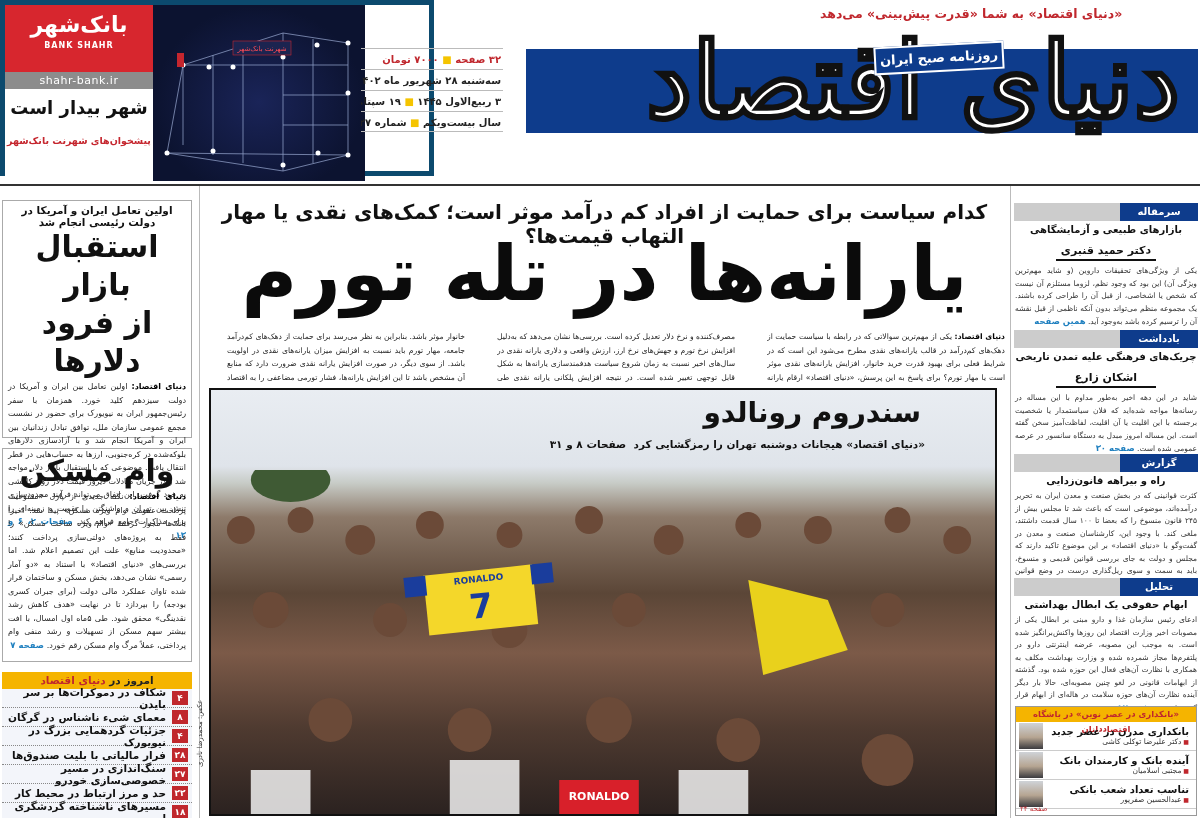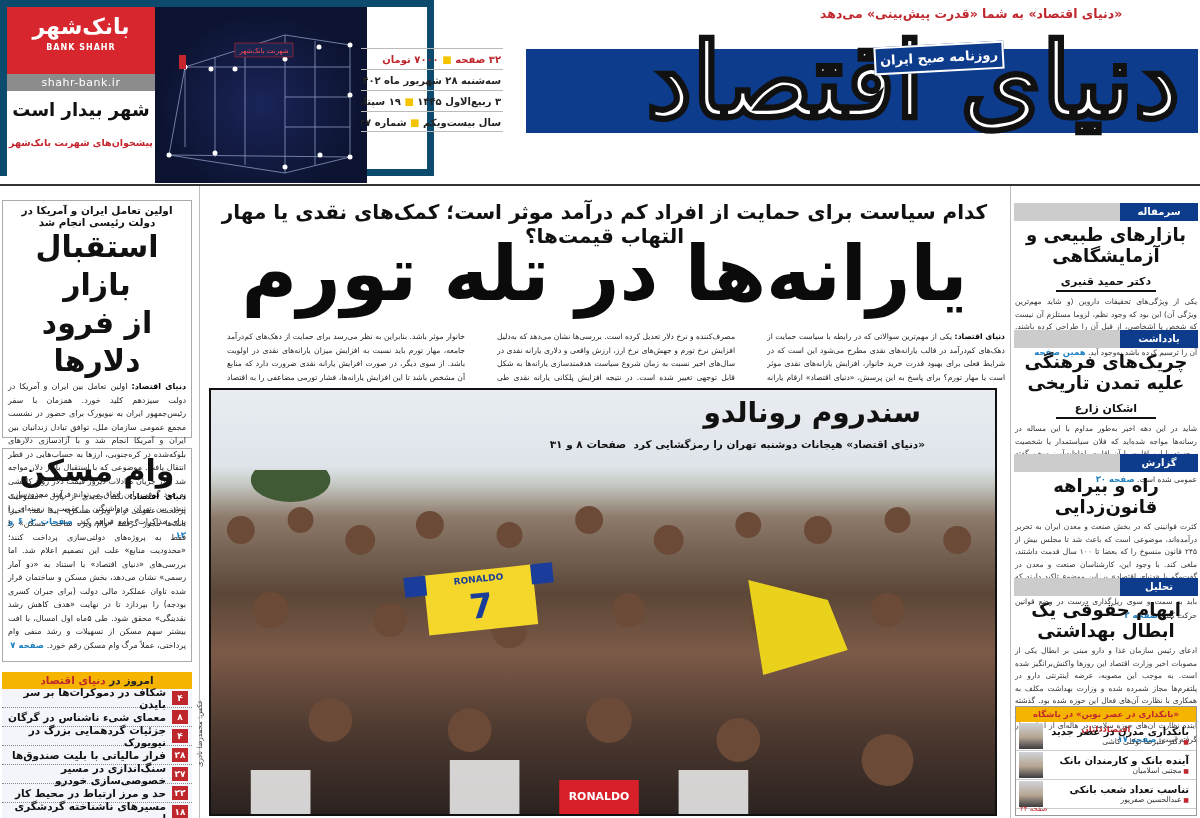--- a/index.html
+++ b/index.html
@@ -1,20 +1,20 @@
 <!DOCTYPE html>
 <html><head>
 <meta charset="utf-8">
 <style>
   * { box-sizing: border-box; margin: 0; padding: 0; }
   html, body { width: 1200px; height: 818px; overflow: hidden; background: #fff; }
   body { position: relative; font-family: "DejaVu Sans", sans-serif; color: #111; }
 
   
-  .ad { position: absolute; left: 0; top: 0; width: 434px; height: 176px; border: 7px solid #0c4a6e; }
+  .ad { position: absolute; left: 0; top: 0; width: 434px; height: 176px; border: 5px solid #0c4a6e; }
   .ad-left { position: absolute; left: 0; top: 0; width: 148px; height: 176px; background: #fff; }
   .ad-logo { position: absolute; left: 0; top: 0; width: 148px; height: 67px; background: #d7262e; color: #fff; text-align: center; }
   .ad-logo .fa { font-family: "DejaVu Sans", sans-serif; font-weight: bold; font-size: 22px; line-height: 40px; direction: rtl; }
   .ad-logo .en { font-size: 8px; font-weight: bold; letter-spacing: 1px; margin-top: -4px; }
   .ad-url { position: absolute; left: 0; top: 67px; width: 148px; height: 17px; background: #8c8c8c; color: #fff; text-align: center; font-size: 11px; line-height: 17px; letter-spacing: 0.5px; }
   .ad-slogan { position: absolute; left: 0; top: 92px; width: 148px; text-align: center; direction: rtl; font-size: 18px; font-weight: bold; }
   .ad-sub { position: absolute; left: 0; top: 130px; width: 148px; text-align: center; direction: rtl; font-size: 9.5px; color: #c5262e; font-weight: bold; }
   .ad-right { position: absolute; left: 148px; top: 0; width: 212px; height: 176px; background: radial-gradient(ellipse at 50% 55%, #1a2458 0%, #0c1330 70%); overflow: hidden; }
   .ad-right svg { position: absolute; left: 0; top: 0; }
 
@@ -57,21 +57,21 @@
            background: linear-gradient(180deg, #e9edf2 0%, #dfe4ea 18%, #c7cbc6 22%, #8d7a6a 30%, #5b4637 48%, #7c5a48 62%, #4e3a30 80%, #2b2220 100%); }
   .photo-crowd { position: absolute; left: 0; top: 80px; width: 100%; height: 350px; }
   .photo-title { position: absolute; right: 74px; top: 6px; direction: rtl; font-size: 28px; font-weight: bold; color: #111; }
   .photo-sub { position: absolute; right: 70px; top: 48px; direction: rtl; font-size: 10.5px; font-weight: bold; color: #111; }
   .credit { position: absolute; left: 196px; top: 700px; width: 10px; height: 110px; writing-mode: vertical-rl; transform: rotate(180deg); font-size: 7px; color: #333; direction: rtl; }
 
   
   .rcol { position: absolute; left: 1010px; top: 186px; width: 190px; height: 632px; border-left: 1px solid #bbb; direction: rtl; }
   .sec-bar { position: relative; height: 18px; background: #ccc; margin: 0 3px; }
   .sec-bar span { position: absolute; right: 0; top: 0; height: 18px; width: 78px; background: #0e3c8c; color: #fff; font-size: 10px; font-weight: bold; text-align: center; line-height: 18px; }
-  .r-head { font-size: 18px; font-weight: bold; text-align: center; margin-top: 3px; letter-spacing: -0.3px; }
+  .r-head { font-size: 10px; font-weight: bold; text-align: center; margin-top: 3px; letter-spacing: -0.3px; }
   .r-author { font-size: 11px; font-weight: bold; text-align: center; margin: 9px auto 0; width: 100px; border-bottom: 2px solid #111; padding-bottom: 2px; }
   .r-body { font-size: 7.5px; line-height: 12.5px; color: #333; text-align: justify; padding: 4px 4px 0; }
   .r-section { position: absolute; left: 0; width: 190px; }
 
   .bank-box { position: absolute; left: 4px; top: 520px; width: 182px; height: 110px; border: 1px solid #999; }
   .bank-hdr { background: #f5b400; height: 15px; line-height: 15px; font-size: 8.5px; text-align: center; font-weight: bold; color: #c0272d; }
   .bank-item { height: 29px; display: flex; align-items: center; border-bottom: 1px solid #ccc; padding: 0 3px; }
   .bank-item:last-child { border-bottom: none; }
   .bank-photo { width: 24px; height: 26px; background: linear-gradient(180deg,#cfd3d8 0%,#b6a592 55%,#3b3b3f 100%); flex-shrink: 0; }
   .bank-text { flex: 1; padding-right: 4px; }

